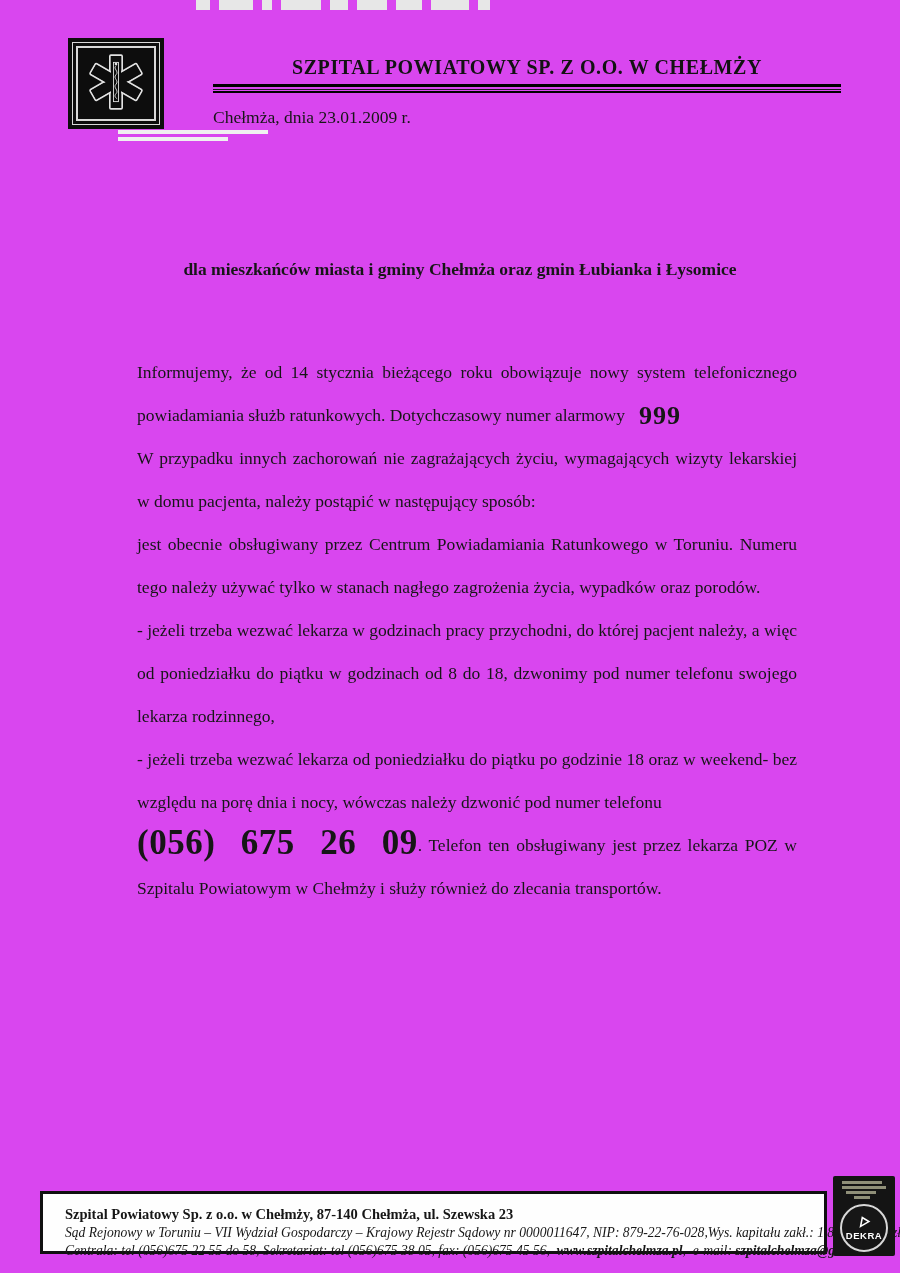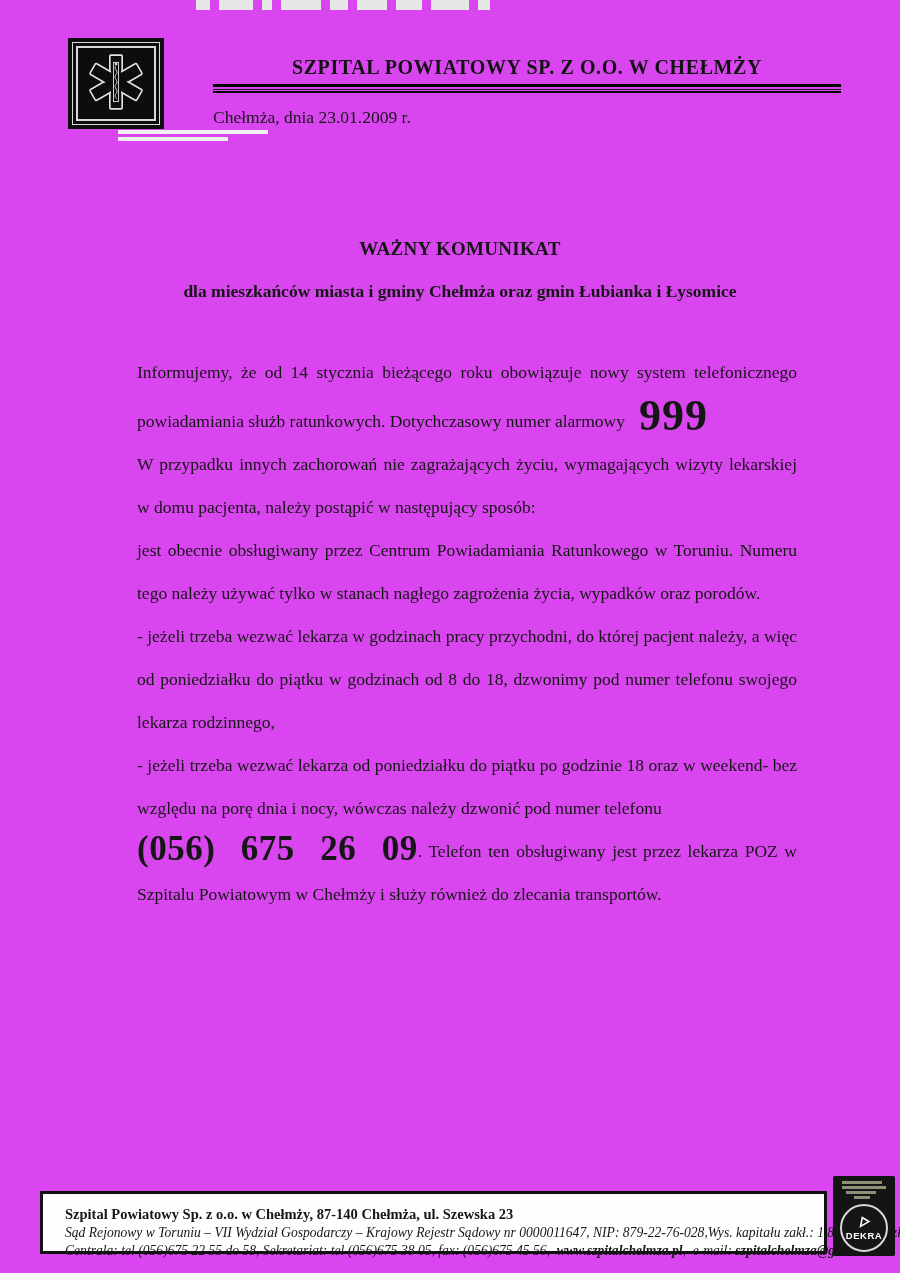--- a/index.html
+++ b/index.html
@@ -50,21 +50,21 @@
   .notice-title { font-size:19px; font-weight:bold; letter-spacing:.3px; }
   .notice-subtitle { margin-top:21px; font-size:17.5px; font-weight:bold; }
 
   
   .body-text {
     position:absolute; top:351px; left:137px; width:660px;
     font-size:17.5px; line-height:43px; text-align:justify;
   }
   .body-text p { margin:0; }
   .big-number {
-    font-size:44px; font-weight:bold; line-height:1;
+    font-size:26px; font-weight:bold; line-height:1;
     letter-spacing:1px; margin-left:14px; vertical-align:-3px; white-space:nowrap;
   }
   .big-phone {
     font-size:35px; font-weight:bold; line-height:1;
     letter-spacing:.5px; word-spacing:14px; vertical-align:-3px; white-space:nowrap;
   }
 
   
   .footer-box {
     position:absolute; top:1191px; left:40px; width:787px; height:63px;
@@ -140,21 +140,20 @@
     </div>
   </div>
 
   <div class="header-right">
     <div class="company-name">SZPITAL POWIATOWY SP. Z O.O. W CHEŁMŻY</div>
     <div class="header-rule"></div>
     <div class="date-line">Chełmża, dnia 23.01.2009 r.</div>
   </div>
 
   <div class="title-block">
-    <div class="notice-title">WAŻNY KOMUNIKAT</div>
     <div class="notice-subtitle">dla mieszkańców miasta i gminy Chełmża oraz gmin Łubianka i Łysomice</div>
   </div>
 
   <div class="body-text">
     <p><span>Informujemy, że od 14 stycznia bieżącego roku obowiązuje nowy system telefonicznego powiadamiania służb ratunkowych. Dotychczasowy numer alarmowy</span><span class="big-number">999</span></p>
     <p>W przypadku innych zachorowań nie zagrażających życiu, wymagających wizyty lekarskiej w domu pacjenta, należy postąpić w następujący sposób:</p>
     <p>jest obecnie obsługiwany przez Centrum Powiadamiania Ratunkowego w Toruniu. Numeru tego należy używać tylko w stanach nagłego zagrożenia życia, wypadków oraz porodów.</p>
     <p>- jeżeli trzeba wezwać lekarza w godzinach pracy przychodni, do której pacjent należy, a więc od poniedziałku do piątku w godzinach od 8 do 18, dzwonimy pod numer telefonu swojego lekarza rodzinnego,</p>
     <p>- jeżeli trzeba wezwać lekarza od poniedziałku do piątku po godzinie 18 oraz w weekend- bez względu na porę dnia i nocy, wówczas należy dzwonić pod numer telefonu</p>
     <p><span class="big-phone">(056) 675 26 09</span><span>. Telefon ten obsługiwany jest przez lekarza POZ w Szpitalu Powiatowym w Chełmży i służy również do zlecania transportów.</span></p>

